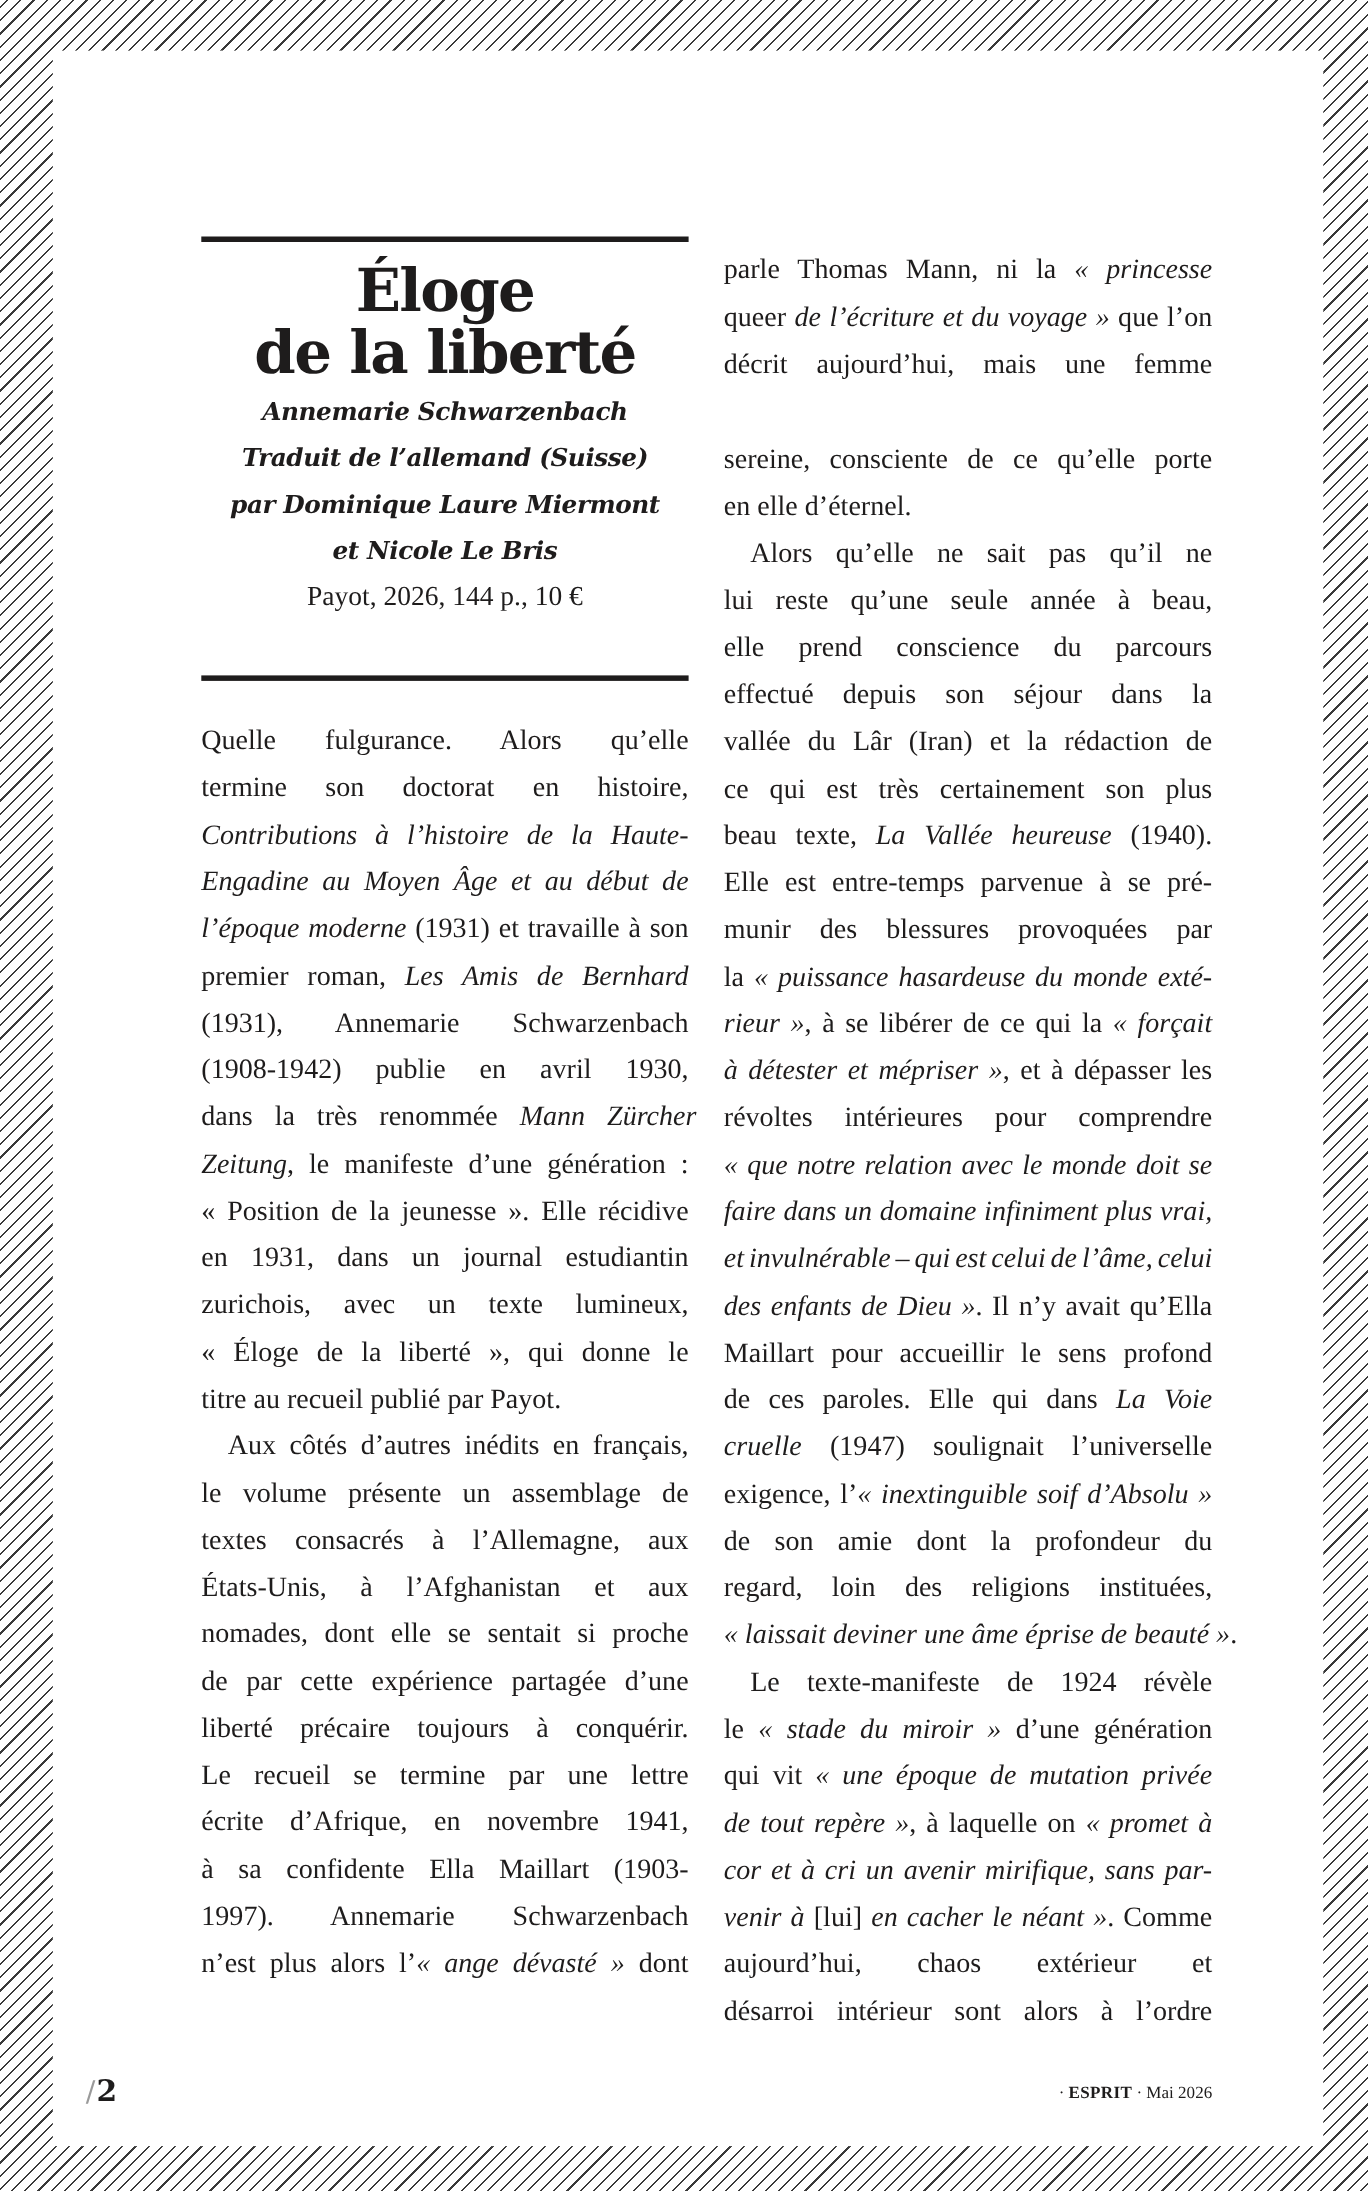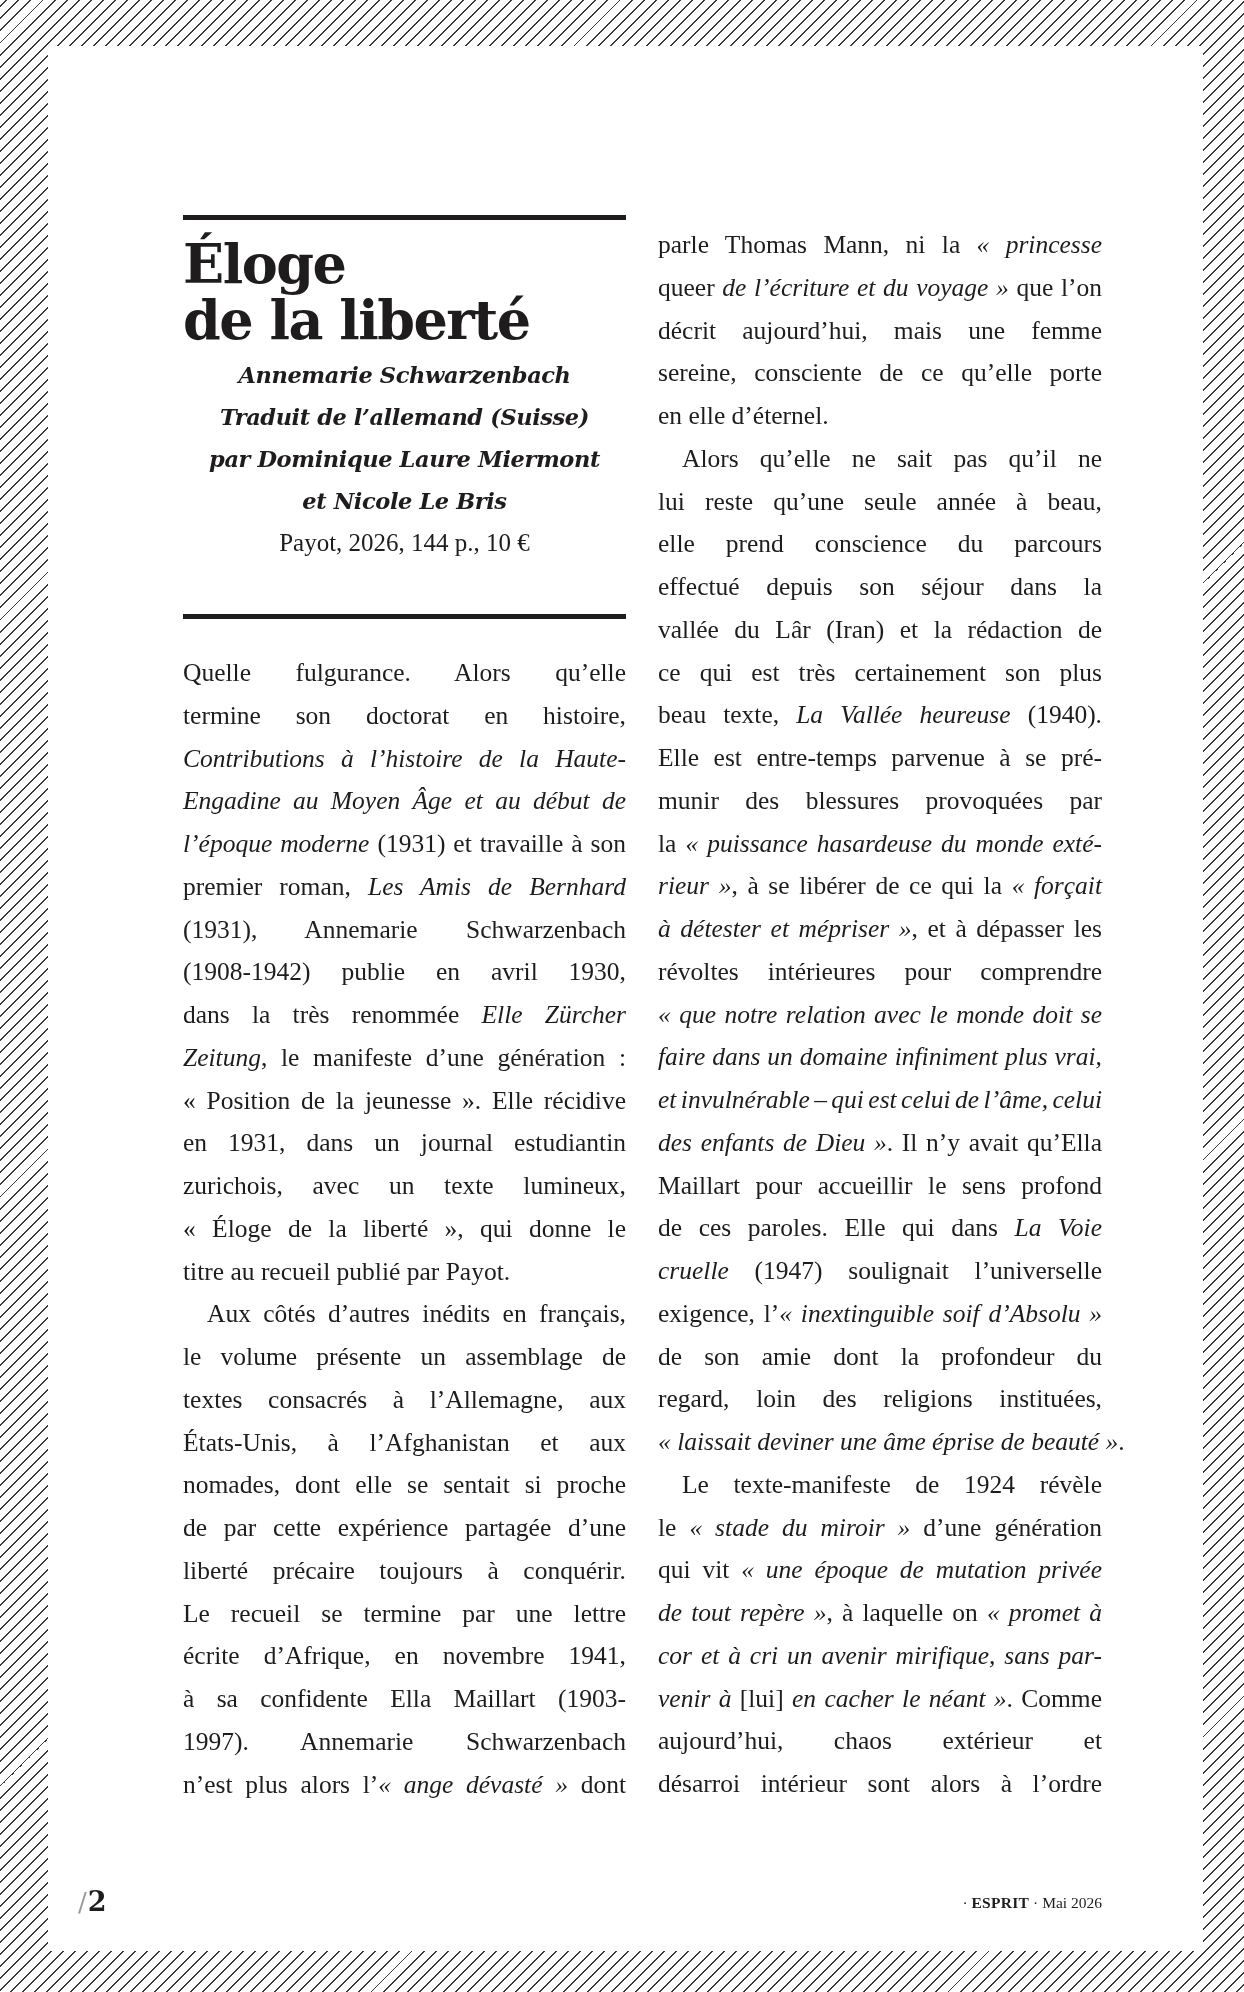--- a/index.html
+++ b/index.html
@@ -16,21 +16,21 @@
   .col { position: absolute; top: 0; }
   .col-left { left: 135px; width: 443px; }
   .col-right { left: 610px; width: 444px; }
 
   .rule { position: absolute; left: 0; width: 443px; height: 5px; background: #1e1c1c; }
   .rule-top { top: 169px; }
   .rule-bottom { top: 568px; }
 
   .title {
     position: absolute; left: 0; width: 443px; top: 190px; margin: 0;
-    font-family: "DejaVu Serif", "Liberation Serif", serif;
+    text-align: center; font-family: "DejaVu Serif", "Liberation Serif", serif;
     font-weight: bold; font-size: 54px; line-height: 56px; letter-spacing: -1.5px;
   }
   .credits {
     position: absolute; left: -6px; width: 455px; top: 308px; text-align: center;
   }
   .credit-line {
     display: block; font-family: "DejaVu Serif", "Liberation Serif", serif;
     font-style: italic; font-weight: bold; font-size: 22.5px; line-height: 42px;
     letter-spacing: -0.4px; white-space: nowrap;
   }
@@ -80,21 +80,21 @@
 
     <div class="body-text" id="left-body" style="top:606px;">
         <span class="line" style="white-space: nowrap; text-align: left; display: block; word-spacing: 38.1458px;"><span>Quelle fulgurance. Alors qu’elle</span></span>
         <span class="line" style="white-space: nowrap; text-align: left; display: block; word-spacing: 28.4258px;"><span>termine son doctorat en histoire,</span></span>
         <span class="line" style="white-space: nowrap; text-align: left; display: block; word-spacing: 9.88125px;"><i>Contributions à l’histoire de la Haute-</i></span>
         <span class="line" style="white-space: nowrap; text-align: left; display: block; word-spacing: 5.92634px;"><i>Engadine au Moyen Âge et au début de</i></span>
         <span class="line" style="white-space: nowrap; text-align: left; display: block; word-spacing: 1.60417px;"><i>l’époque moderne</i><span> (1931) et travaille à son</span></span>
         <span class="line" style="white-space: nowrap; text-align: left; display: block; word-spacing: 10.6969px;"><span>premier roman, </span><i>Les Amis de Bernhard</i></span>
         <span class="line" style="white-space: nowrap; text-align: left; display: block; word-spacing: 42.0078px;"><span>(1931), Annemarie Schwarzenbach</span></span>
         <span class="line" style="white-space: nowrap; text-align: left; display: block; word-spacing: 24.5273px;"><span>(1908-1942) publie en avril 1930,</span></span>
-        <span class="line" style="white-space: nowrap; text-align: left; display: block; word-spacing: 13.5844px;"><span>dans la très renommée </span><i>Elle Zürcher</i></span>
+        <span class="line" style="white-space: nowrap; text-align: left; display: block; word-spacing: 13.5844px;"><span>dans la très renommée </span><i>Mann Zürcher</i></span>
         <span class="line" style="white-space: nowrap; text-align: left; display: block; word-spacing: 7.30625px;"><i>Zeitung</i><span>, le manifeste d’une génération :</span></span>
         <span class="line" style="white-space: nowrap; text-align: left; display: block; word-spacing: 4.40625px;"><span>« Position de la jeunesse ». Elle récidive</span></span>
         <span class="line" style="white-space: nowrap; text-align: left; display: block; word-spacing: 14.6594px;"><span>en 1931, dans un journal estudiantin</span></span>
         <span class="line" style="white-space: nowrap; text-align: left; display: block; word-spacing: 23.2969px;"><span>zurichois, avec un texte lumineux,</span></span>
         <span class="line" style="white-space: nowrap; text-align: left; display: block; word-spacing: 9.9668px;"><span>« Éloge de la liberté », qui donne le</span></span>
         <span class="line last"><span>titre au recueil publié par Payot.</span></span>
         <span class="line indent" style="white-space: nowrap; text-align: left; display: block; word-spacing: 1.10938px;"><span>Aux côtés d’autres inédits en français,</span></span>
         <span class="line" style="white-space: nowrap; text-align: left; display: block; word-spacing: 12.8344px;"><span>le volume présente un assemblage de</span></span>
         <span class="line" style="white-space: nowrap; text-align: left; display: block; word-spacing: 19.2344px;"><span>textes consacrés à l’Allemagne, aux</span></span>
         <span class="line" style="white-space: nowrap; text-align: left; display: block; word-spacing: 24.1797px;"><span>États-Unis, à l’Afghanistan et aux</span></span>
@@ -107,21 +107,21 @@
         <span class="line" style="white-space: nowrap; text-align: left; display: block; word-spacing: 46.25px;"><span>1997). Annemarie Schwarzenbach</span></span>
         <span class="line" style="white-space: nowrap; text-align: left; display: block; word-spacing: 6.32366px;"><span>n’est plus alors l’</span><i>« ange dévasté »</i><span> dont</span></span>
       </div>
   </div>
 
   <div class="col col-right">
     <div class="body-text" id="right-body" style="top:178px;">
         <span class="line" style="white-space: nowrap; text-align: left; display: block; word-spacing: 9.98698px;"><span>parle Thomas Mann, ni la </span><i>« princesse</i></span>
         <span class="line" style="white-space: nowrap; text-align: left; display: block; word-spacing: 1.27148px;"><span>queer </span><i>de l’écriture et du voyage »</i><span> que l’on</span></span>
         <span class="line" style="white-space: nowrap; text-align: left; display: block; word-spacing: 19.832px;"><span>décrit aujourd’hui, mais une femme</span></span>
-        <span class="line" style="white-space: nowrap; text-align: left; display: block; word-spacing: 11.2063px;"><span>sereine, consciente de ce qu’elle porte</span></span>
+        <span class="line" style="white-space: nowrap; text-align: left; display: block; word-spacing: 11.2063px; margin-top: 44px;"><span>sereine, consciente de ce qu’elle porte</span></span>
         <span class="line last"><span>en elle d’éternel.</span></span>
         <span class="line indent" style="white-space: nowrap; text-align: left; display: block; word-spacing: 10.763px;"><span>Alors qu’elle ne sait pas qu’il ne</span></span>
         <span class="line" style="white-space: nowrap; text-align: left; display: block; word-spacing: 12.9896px;"><span>lui reste qu’une seule année à beau,</span></span>
         <span class="line" style="white-space: nowrap; text-align: left; display: block; word-spacing: 24.6211px;"><span>elle prend conscience du parcours</span></span>
         <span class="line" style="white-space: nowrap; text-align: left; display: block; word-spacing: 20.2063px;"><span>effectué depuis son séjour dans la</span></span>
         <span class="line" style="white-space: nowrap; text-align: left; display: block; word-spacing: 9.1183px;"><span>vallée du Lâr (Iran) et la rédaction de</span></span>
         <span class="line" style="white-space: nowrap; text-align: left; display: block; word-spacing: 12.6302px;"><span>ce qui est très certainement son plus</span></span>
         <span class="line" style="white-space: nowrap; text-align: left; display: block; word-spacing: 10.6687px;"><span>beau texte, </span><i>La Vallée heureuse</i><span> (1940).</span></span>
         <span class="line" style="white-space: nowrap; text-align: left; display: block; word-spacing: 8.15365px;"><span>Elle est entre-temps parvenue à se pré-</span></span>
         <span class="line" style="white-space: nowrap; text-align: left; display: block; word-spacing: 20px;"><span>munir des blessures provoquées par</span></span>

